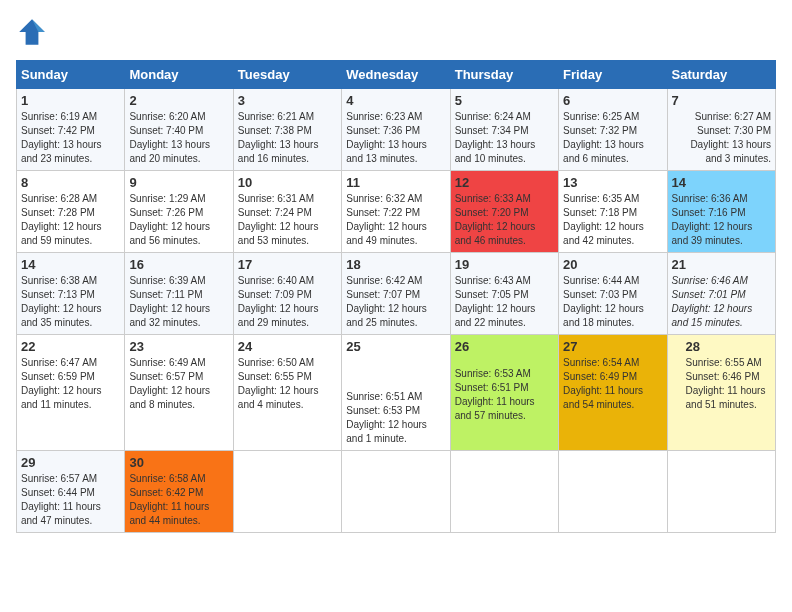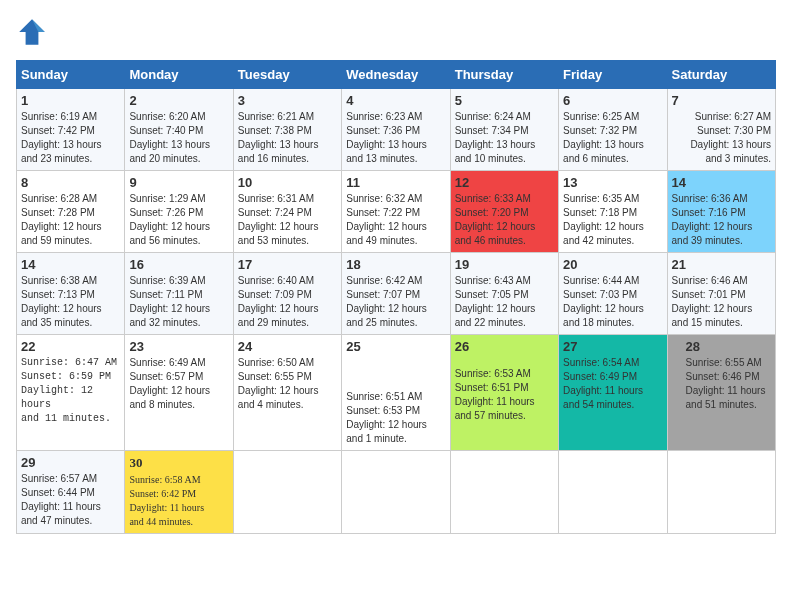--- a/index.html
+++ b/index.html
@@ -261,30 +261,30 @@
         </td>
         <td style="background: rgb(245, 248, 252);">
           <span class="day-num">20</span>
           <div class="day-info" style="white-space: pre-line;">Sunrise: 6:44 AM
 Sunset: 7:03 PM
 Daylight: 12 hours
 and 18 minutes.</div>
         </td>
         <td style="background: rgb(245, 248, 252);">
           <span class="day-num">21</span>
-          <div class="day-info" style="white-space: pre-line;">Sunrise: 6:46 AM
+          <div class="day-info" style="white-space: pre-line; font-style: italic;">Sunrise: 6:46 AM
 Sunset: 7:01 PM
 Daylight: 12 hours
 and 15 minutes.</div>
         </td>
       </tr>
       <tr>
         <td style="background: rgb(255, 255, 255);">
           <span class="day-num">22</span>
-          <div class="day-info" style="white-space: pre-line; font-family: Liberation Mono, monospace;">Sunrise: 6:47 AM
+          <div class="day-info" style="white-space: pre-line;">Sunrise: 6:47 AM
 Sunset: 6:59 PM
 Daylight: 12 hours
 and 11 minutes.</div>
         </td>
         <td style="background: rgb(255, 255, 255);">
           <span class="day-num">23</span>
           <div class="day-info" style="white-space: pre-line;">Sunrise: 6:49 AM
 Sunset: 6:57 PM
 Daylight: 12 hours
 and 8 minutes.</div>
@@ -303,44 +303,44 @@
 Daylight: 12 hours
 and 1 minute.</div>
         </td>
         <td style="background: #bef264;">
           <span class="day-num">26</span>
           <div class="day-info" style="white-space: pre-line; margin-top: 13px;">Sunrise: 6:53 AM
 Sunset: 6:51 PM
 Daylight: 11 hours
 and 57 minutes.</div>
         </td>
-        <td style="background: #14b8a6;">
+        <td style="background: #eab308;">
           <span class="day-num">27</span>
           <div class="day-info" style="white-space: pre-line;">Sunrise: 6:54 AM
 Sunset: 6:49 PM
 Daylight: 11 hours
 and 54 minutes.</div>
         </td>
-        <td style="background: #a3a3a3; padding-left: 18px;">
+        <td style="background: #fef9c3; padding-left: 18px;">
           <span class="day-num">28</span>
           <div class="day-info" style="white-space: pre-line;">Sunrise: 6:55 AM
 Sunset: 6:46 PM
 Daylight: 11 hours
 and 51 minutes.</div>
         </td>
       </tr>
       <tr>
         <td style="background: rgb(245, 248, 252);">
           <span class="day-num">29</span>
           <div class="day-info" style="white-space: pre-line;">Sunrise: 6:57 AM
 Sunset: 6:44 PM
 Daylight: 11 hours
 and 47 minutes.</div>
         </td>
-        <td style="background: #fde047; font-family: Liberation Serif, serif;">
+        <td style="background: #f97316;">
           <span class="day-num">30</span>
           <div class="day-info" style="white-space: pre-line;">Sunrise: 6:58 AM
 Sunset: 6:42 PM
 Daylight: 11 hours
 and 44 minutes.</div>
         </td>
         <td class="empty-cell"></td>
         <td class="empty-cell"></td>
         <td class="empty-cell"></td>
         <td class="empty-cell"></td>

